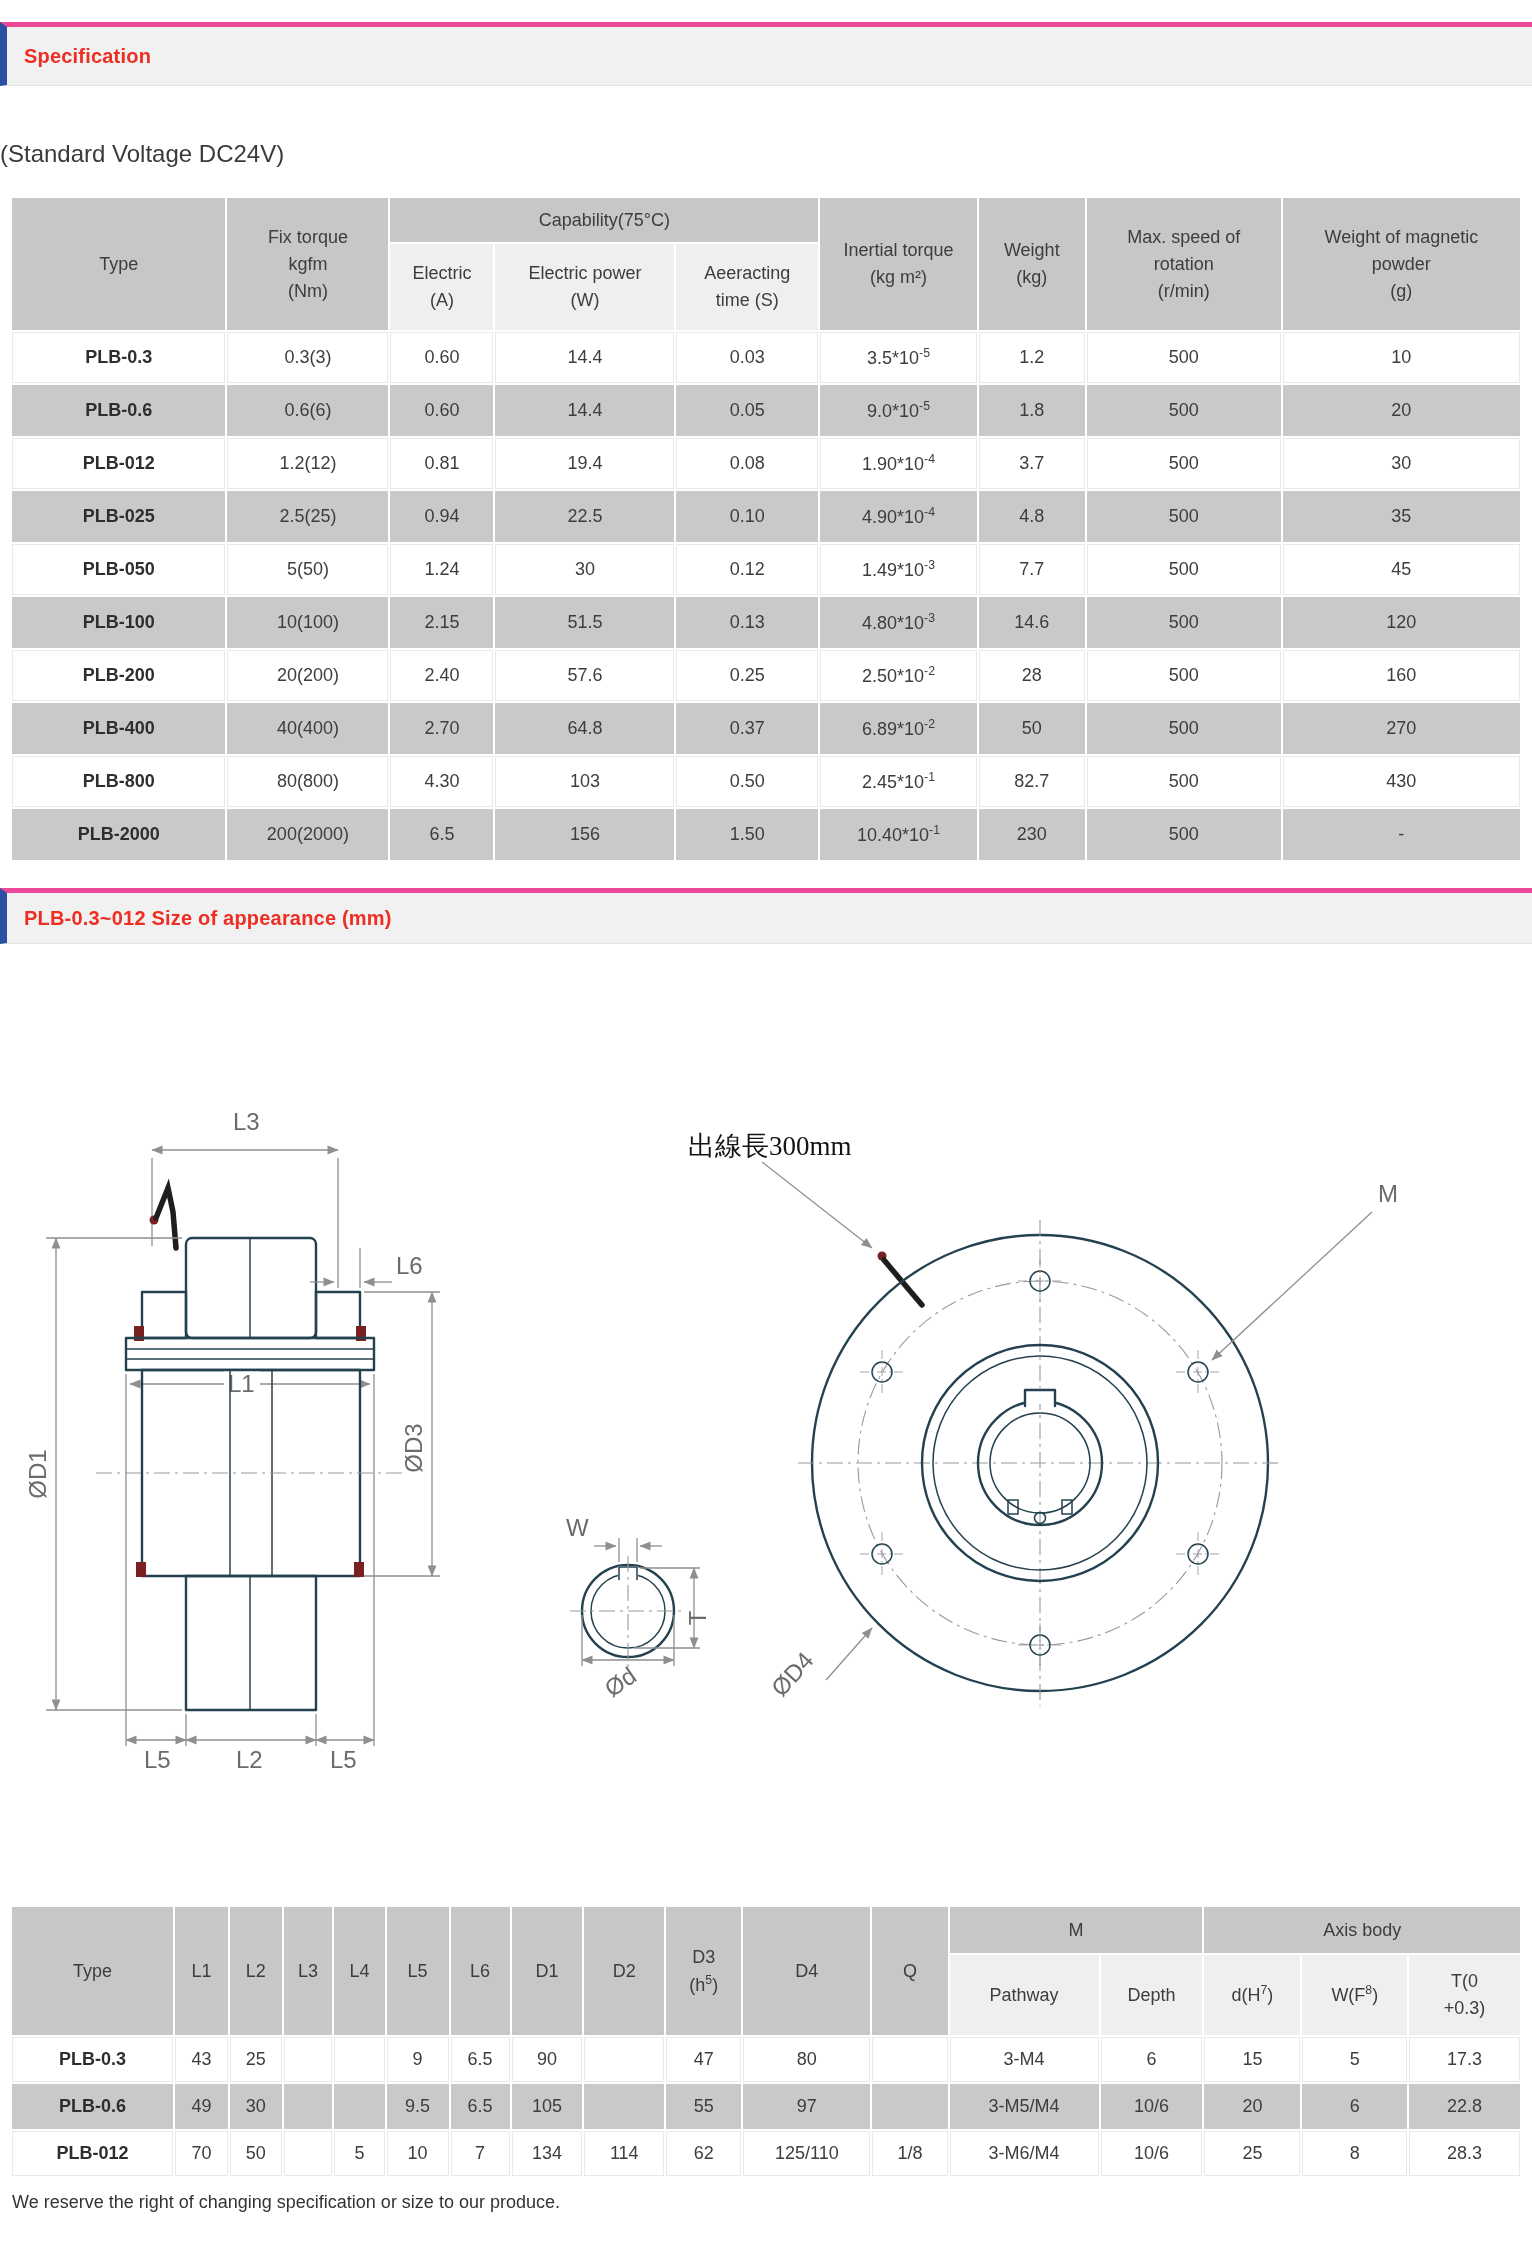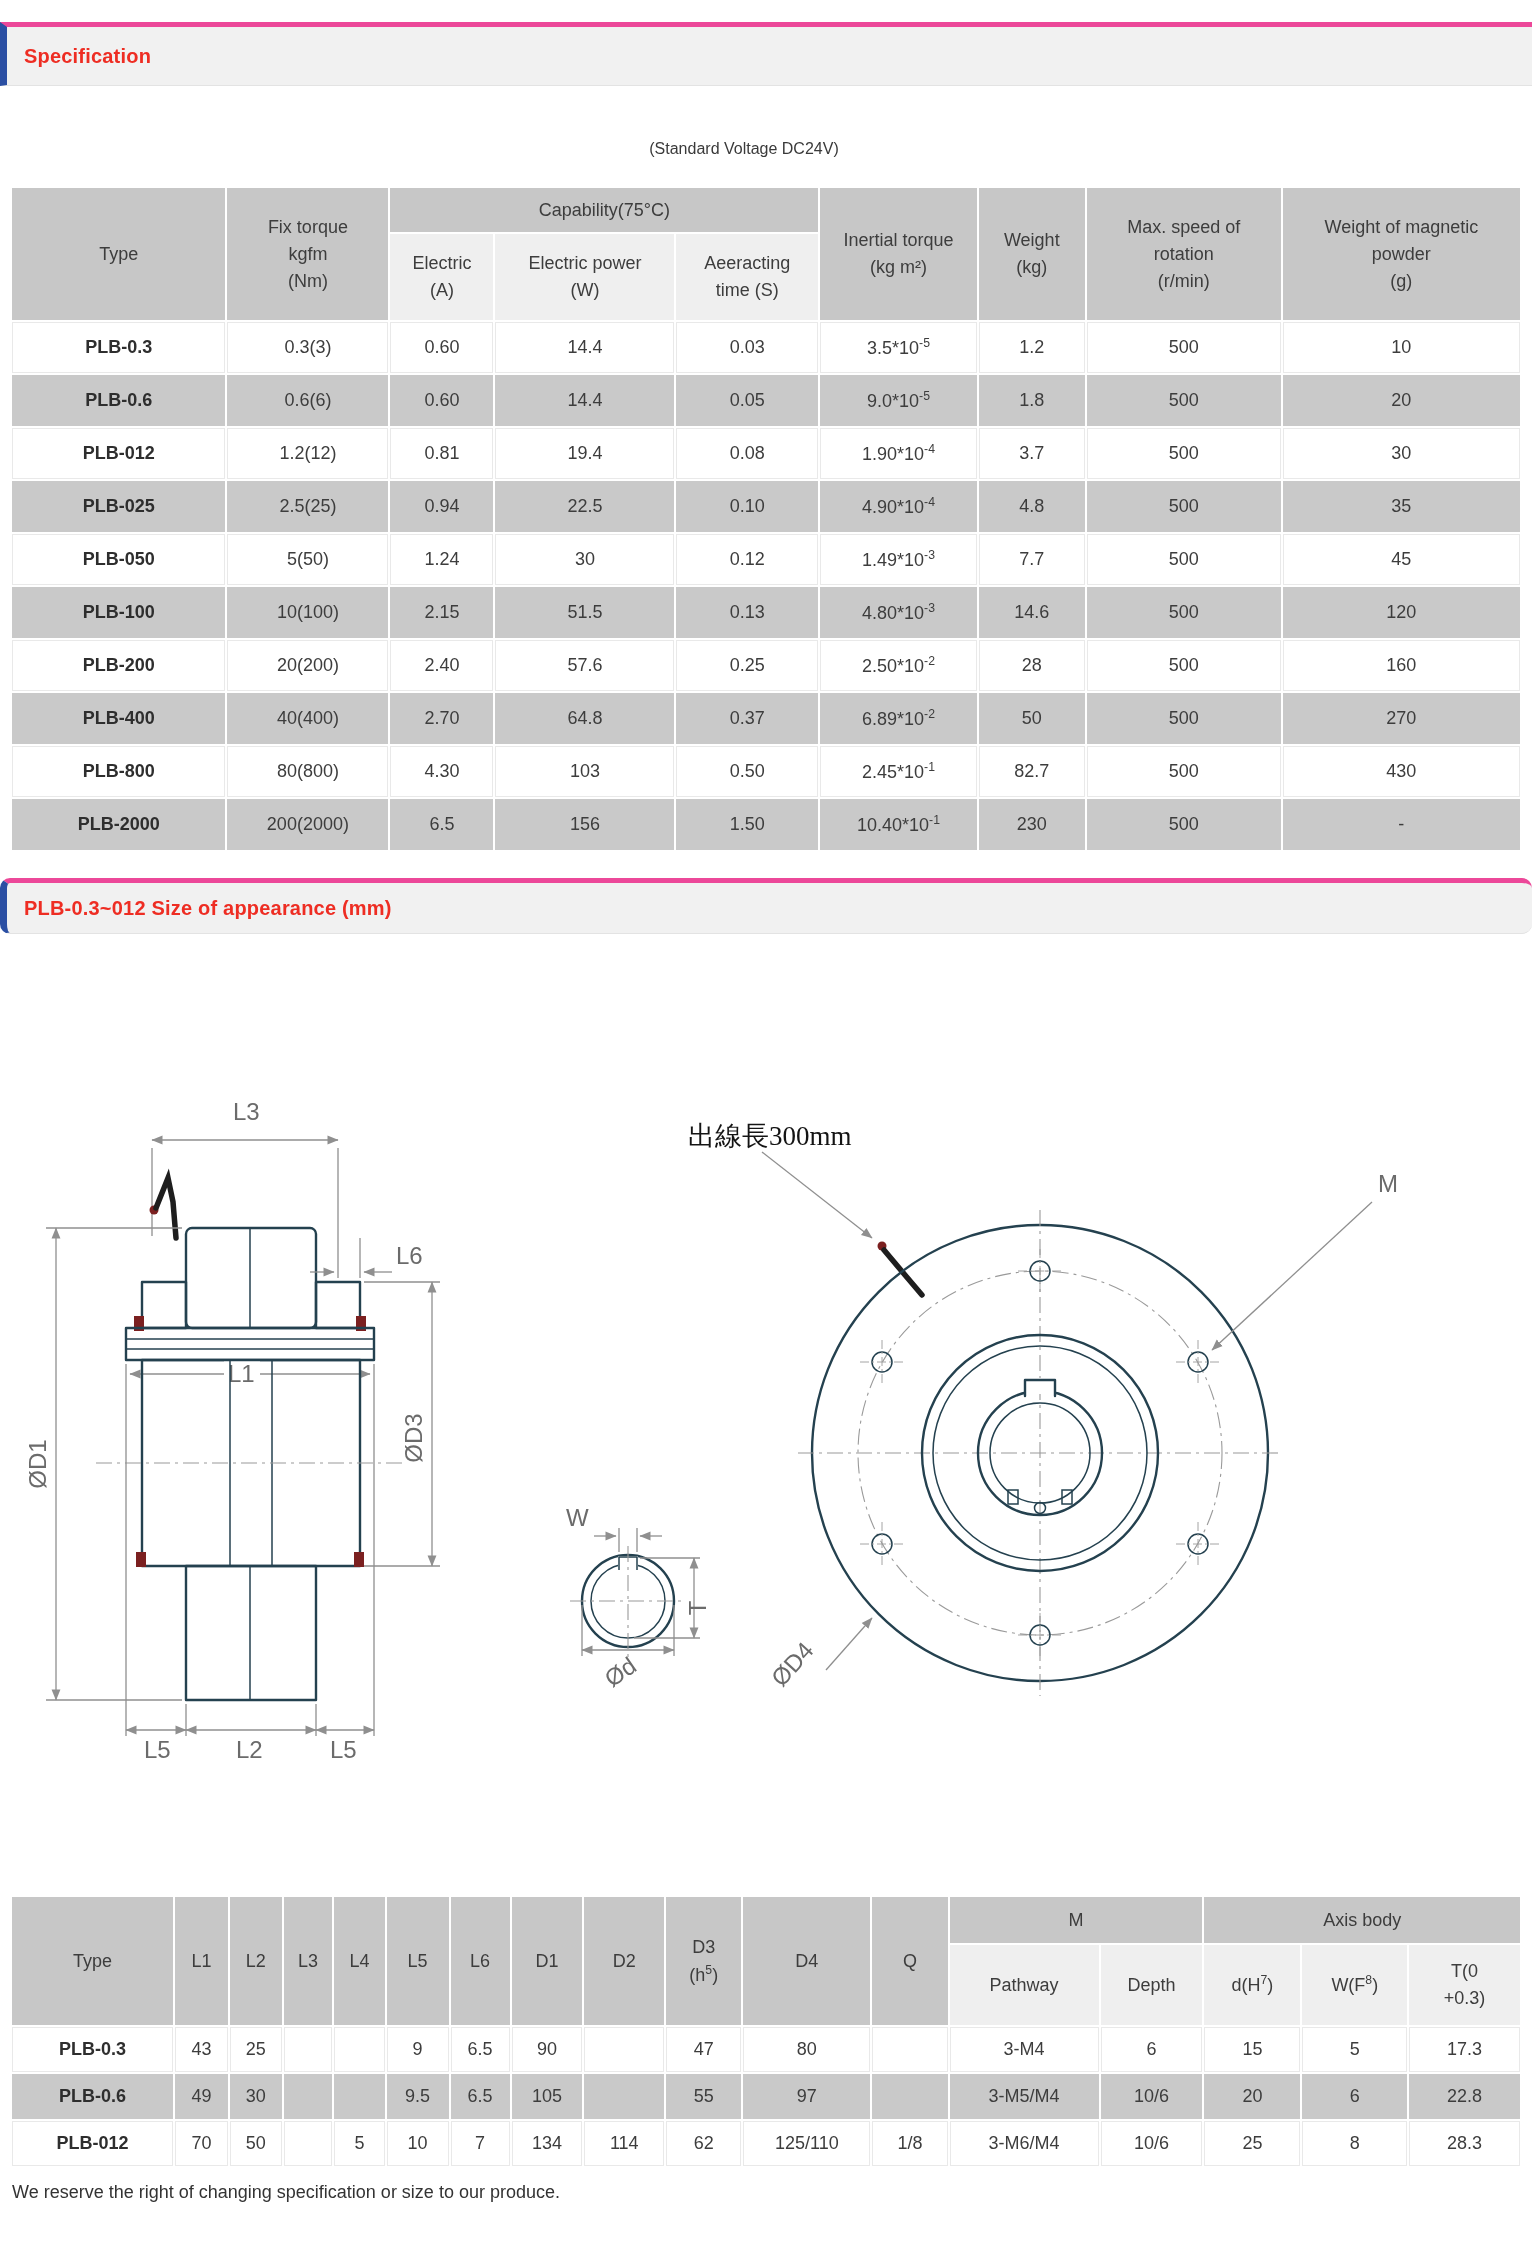--- a/index.html
+++ b/index.html
@@ -5,23 +5,23 @@
   html,body { margin:0; padding:0; }
   body {
     width:1532px; min-height:2258px; background:#ffffff;
     font-family:"Liberation Sans", sans-serif; color:#3d3d3d;
   }
   .section-bar {
     background:#f1f1f1; border-top:5px solid #ec4899; border-bottom:1px solid #e3e3e3;
     border-left:7px solid #2b4fa3; display:flex; align-items:center;
   }
   #bar1 { margin-top:22px; height:58px; }
-  #bar2 { margin-top:26px; height:50px;border-radius:10px; }
+  #bar2 { margin-top:26px; height:50px; }
   .section-title { color:#ee2d23; font-weight:bold; font-size:20px; padding-left:17px; letter-spacing:0.2px; }
-  .voltage-note { text-align:center; padding-right:44px; margin-top:54px; font-size:16px; color:#3a3a3a; }
+  .voltage-note { text-align:left; padding-right:44px; margin-top:54px; font-size:24px; color:#3a3a3a; }
 
   table { border-collapse:separate; border-spacing:2px; table-layout:fixed; width:1512px; margin-left:10px; background:#fff; }
   th, td { text-align:center; vertical-align:middle; white-space:pre-line; padding:2px 3px; box-sizing:border-box; }
   th { font-weight:normal; font-size:18px; color:#3d3d3d; line-height:1.5; }
   td { font-size:18px; color:#3d3d3d; }
   .hdark { background:#c7c7c7; }
   .hlight { background:#efefef;margin-top:24px; }
   .t1 { margin-top:28px; }
   .t1 thead tr.grp th { height:44px; }
   .t1 thead tr.sub th { height:86px; }

